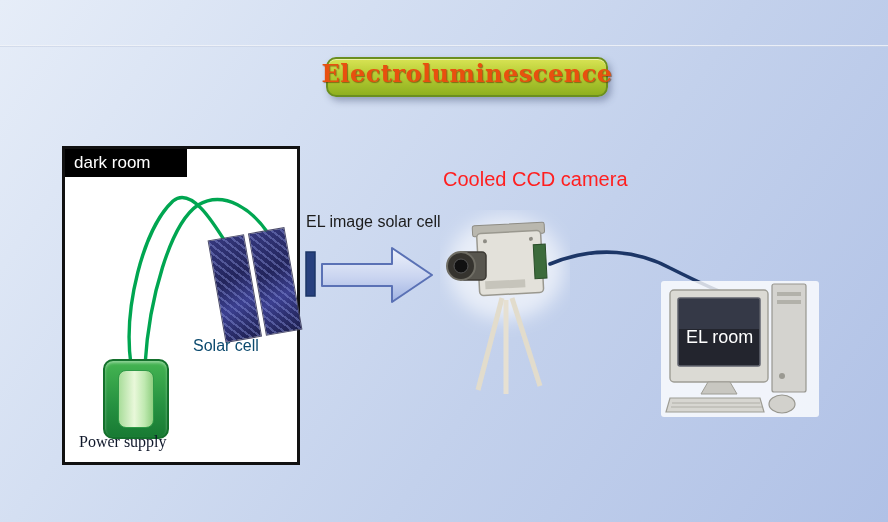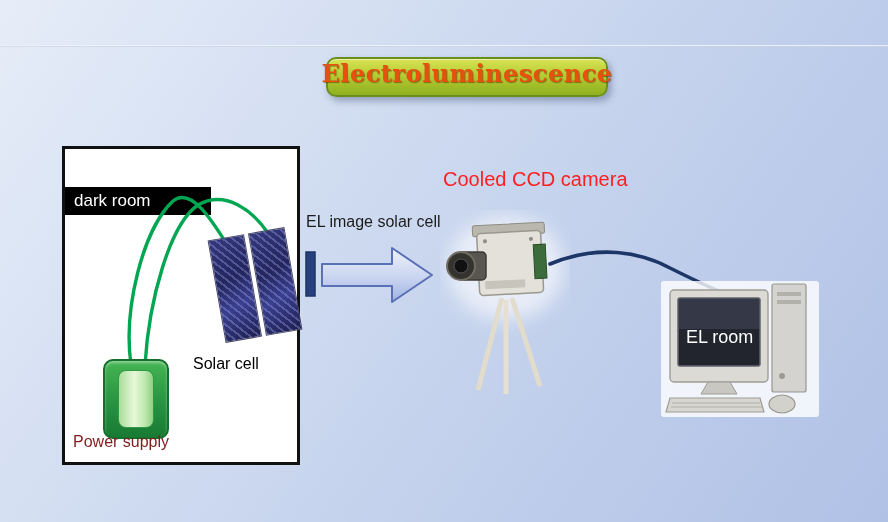--- a/index.html
+++ b/index.html
@@ -22,47 +22,47 @@
     font-family:"DejaVu Serif",serif;font-weight:bold;font-size:24px;
     color:#e8500f;letter-spacing:0.5px;
     text-shadow:1px 1px 1px rgba(90,40,0,0.55);
   }
   
   .dark-room{
     position:absolute;left:62px;top:146px;width:232px;height:313px;
     background:#ffffff;border:3px solid #111;
   }
   .dark-room-header{
-    position:absolute;left:0;top:0;width:146px;height:28px;background:#000;
-    color:#fff;font-size:17px;line-height:28px;padding-left:9px;box-sizing:border-box;margin-top:38px;
+    position:absolute;left:0;top:0;width:122px;height:28px;background:#000;
+    color:#fff;font-size:17px;line-height:28px;padding-left:9px;box-sizing:border-box;
   }
   .wires{position:absolute;left:0;top:0;width:232px;height:313px;}
   .solar-cell{
     position:absolute;left:151px;top:84px;width:78px;height:104px;
     transform:rotate(-10deg);display:flex;gap:4px;
   }
   .panel{
     flex:1;border:1px solid #4a4a6a;
     background:
       repeating-linear-gradient(48deg,rgba(150,160,230,0.38) 0 2px,rgba(0,0,0,0) 2px 6px),
       linear-gradient(160deg,#34377c 0%,#23255c 40%,#3b3f8f 65%,#1d1f4e 100%);
   }
-  .solar-label{position:absolute;left:128px;top:206px;font-size:16px;color:#000000;white-space:nowrap;}
+  .solar-label{position:absolute;left:128px;top:188px;font-size:16px;color:#0c4a6e;white-space:nowrap;}
   .power-supply{
     position:absolute;left:38px;top:210px;width:62px;height:76px;border-radius:10px;
     background:linear-gradient(180deg,#45b552 0%,#259040 60%,#187a33 100%);
     border:2px solid #14702c;box-shadow:inset 0 2px 3px rgba(255,255,255,0.4);
     display:flex;align-items:center;justify-content:center;
   }
   .power-core{
     width:34px;height:56px;border-radius:8px;
     background:linear-gradient(90deg,#a8dd9a 0%,#e9f8da 45%,#bfe9b0 75%,#8fcf80 100%);
     border:1px solid #2f9a47;
   }
-  .power-label{position:absolute;left:8px;top:284px;font-size:16px;color:#7f1d1d;white-space:nowrap;}
+  .power-label{position:absolute;left:14px;top:284px;font-size:16px;color:#0f172a;white-space:nowrap;font-family:Liberation Serif, serif;}
   
   .beam-label{position:absolute;left:306px;top:213px;font-size:16px;color:#1c1c1c;white-space:nowrap;}
   .arrow-svg{position:absolute;left:300px;top:240px;width:140px;height:70px;}
   
   .ccd-label{position:absolute;left:443px;top:168px;font-size:20px;color:#ff1f1f;white-space:nowrap;}
   .camera-svg{position:absolute;left:440px;top:210px;width:130px;height:195px;}
   .cable-svg{position:absolute;left:540px;top:240px;width:200px;height:70px;}
   
   .computer-svg{position:absolute;left:660px;top:278px;width:160px;height:142px;}
   .el-image-label{position:absolute;left:686px;top:327px;width:86px;font-size:18px;color:#ffffff;white-space:nowrap;}

